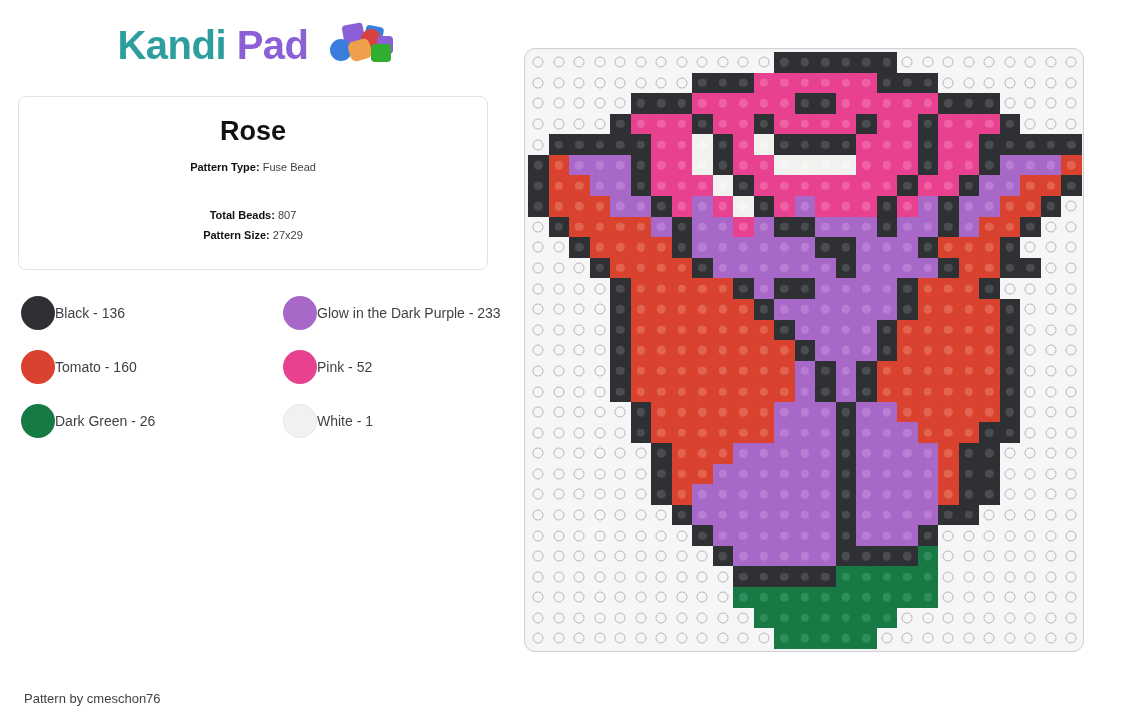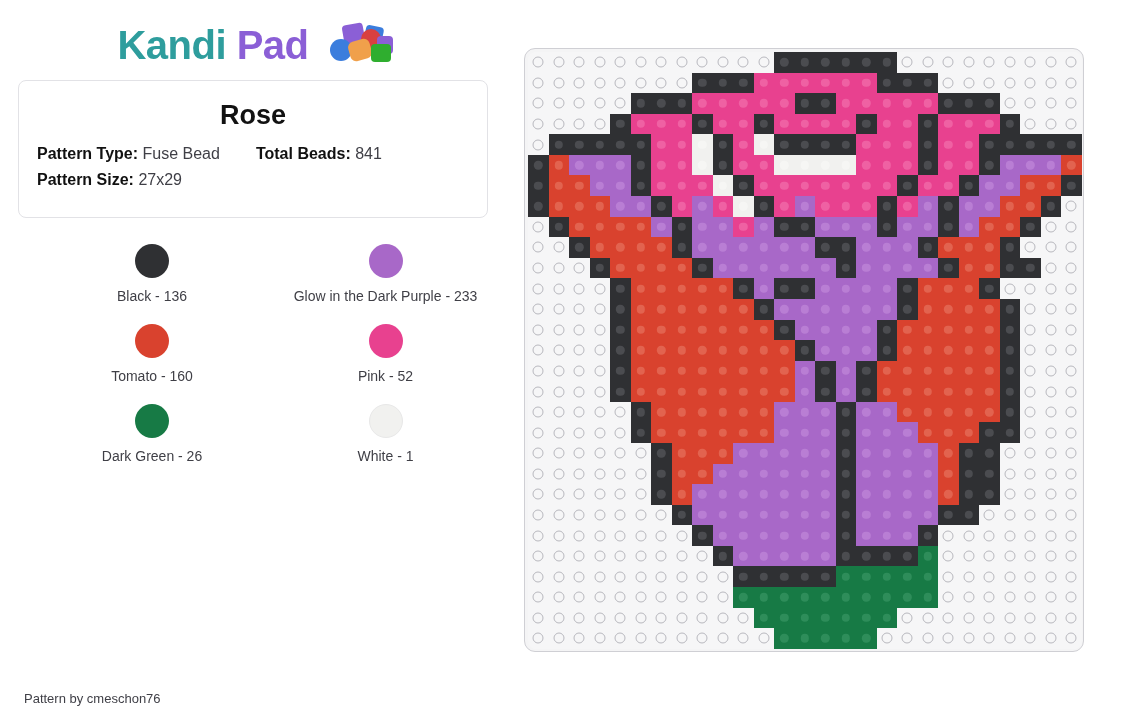--- a/index.html
+++ b/index.html
@@ -23,50 +23,51 @@
   }
   .logo-text {
     font-size: 40px; font-weight: 700; letter-spacing: -0.5px;
     white-space: nowrap; line-height: 1;
   }
   .logo-kandi { color: #2e9d9d; }
   .logo-pad { color: #8b5fd6; }
   .logo-beads { position: relative; width: 76px; height: 46px; display:block; }
 
   .info-card {
-    margin-top: 4px;
+    margin-top: 20px;
     border: 1px solid #e2e2e6;
     border-radius: 8px;
     background: #fff;
     padding: 16px 18px 20px 18px;
     text-align: center;
   }
   .pattern-title {
     font-size: 27px; font-weight: 700; color: #121212;
     margin: 4px 0 14px 0; line-height: 1.1;
   }
   .meta-row {
-    display: flex; justify-content: flex-start; gap: 36px;
-    font-size: 16px; color: #3f3f46; margin-bottom: 8px;
+    display: flex; justify-content: space-between; gap: 36px;
+    font-size: 11px; color: #3f3f46; margin-bottom: 8px;
     flex-wrap: wrap;
+    flex-direction: column;
   }
   .meta-row.single { gap: 0; }
   .meta-item { white-space: nowrap; }
   .meta-label { font-weight: 700; color: #111; }
   .meta-value { color: #3f3f46; }
 
   
   .legend {
     margin-top: 26px;
     display: grid;
     grid-template-columns: 262px 1fr;
     row-gap: 20px;
     padding-left: 3px;
   }
-  .legend-item { display: flex; align-items: center; gap: 10px; flex-direction: column; }
+  .legend-item { display: flex; align-items: center; gap: 0; }
   .swatch {
     width: 34px; height: 34px; border-radius: 50%;
     flex: 0 0 34px;
   }
   .swatch.white-sw { border: 1px solid #e8e8e8; }
   .legend-label { font-size: 14px; color: #3f3f46; white-space: nowrap; }
 
   
   .board {
     position: absolute;
@@ -138,21 +139,21 @@
 
     <div class="info-card">
       <div class="pattern-title">Rose</div>
       <div class="meta-row">
         <span class="meta-item">
           <span class="meta-label">Pattern Type:</span>
           <span class="meta-value">Fuse Bead</span>
         </span>
         <span class="meta-item">
           <span class="meta-label">Total Beads:</span>
-          <span class="meta-value">841</span>
+          <span class="meta-value">807</span>
         </span>
       </div>
       <div class="meta-row single">
         <span class="meta-item">
           <span class="meta-label">Pattern Size:</span>
           <span class="meta-value">27x29</span>
         </span>
       </div>
     </div>
 

